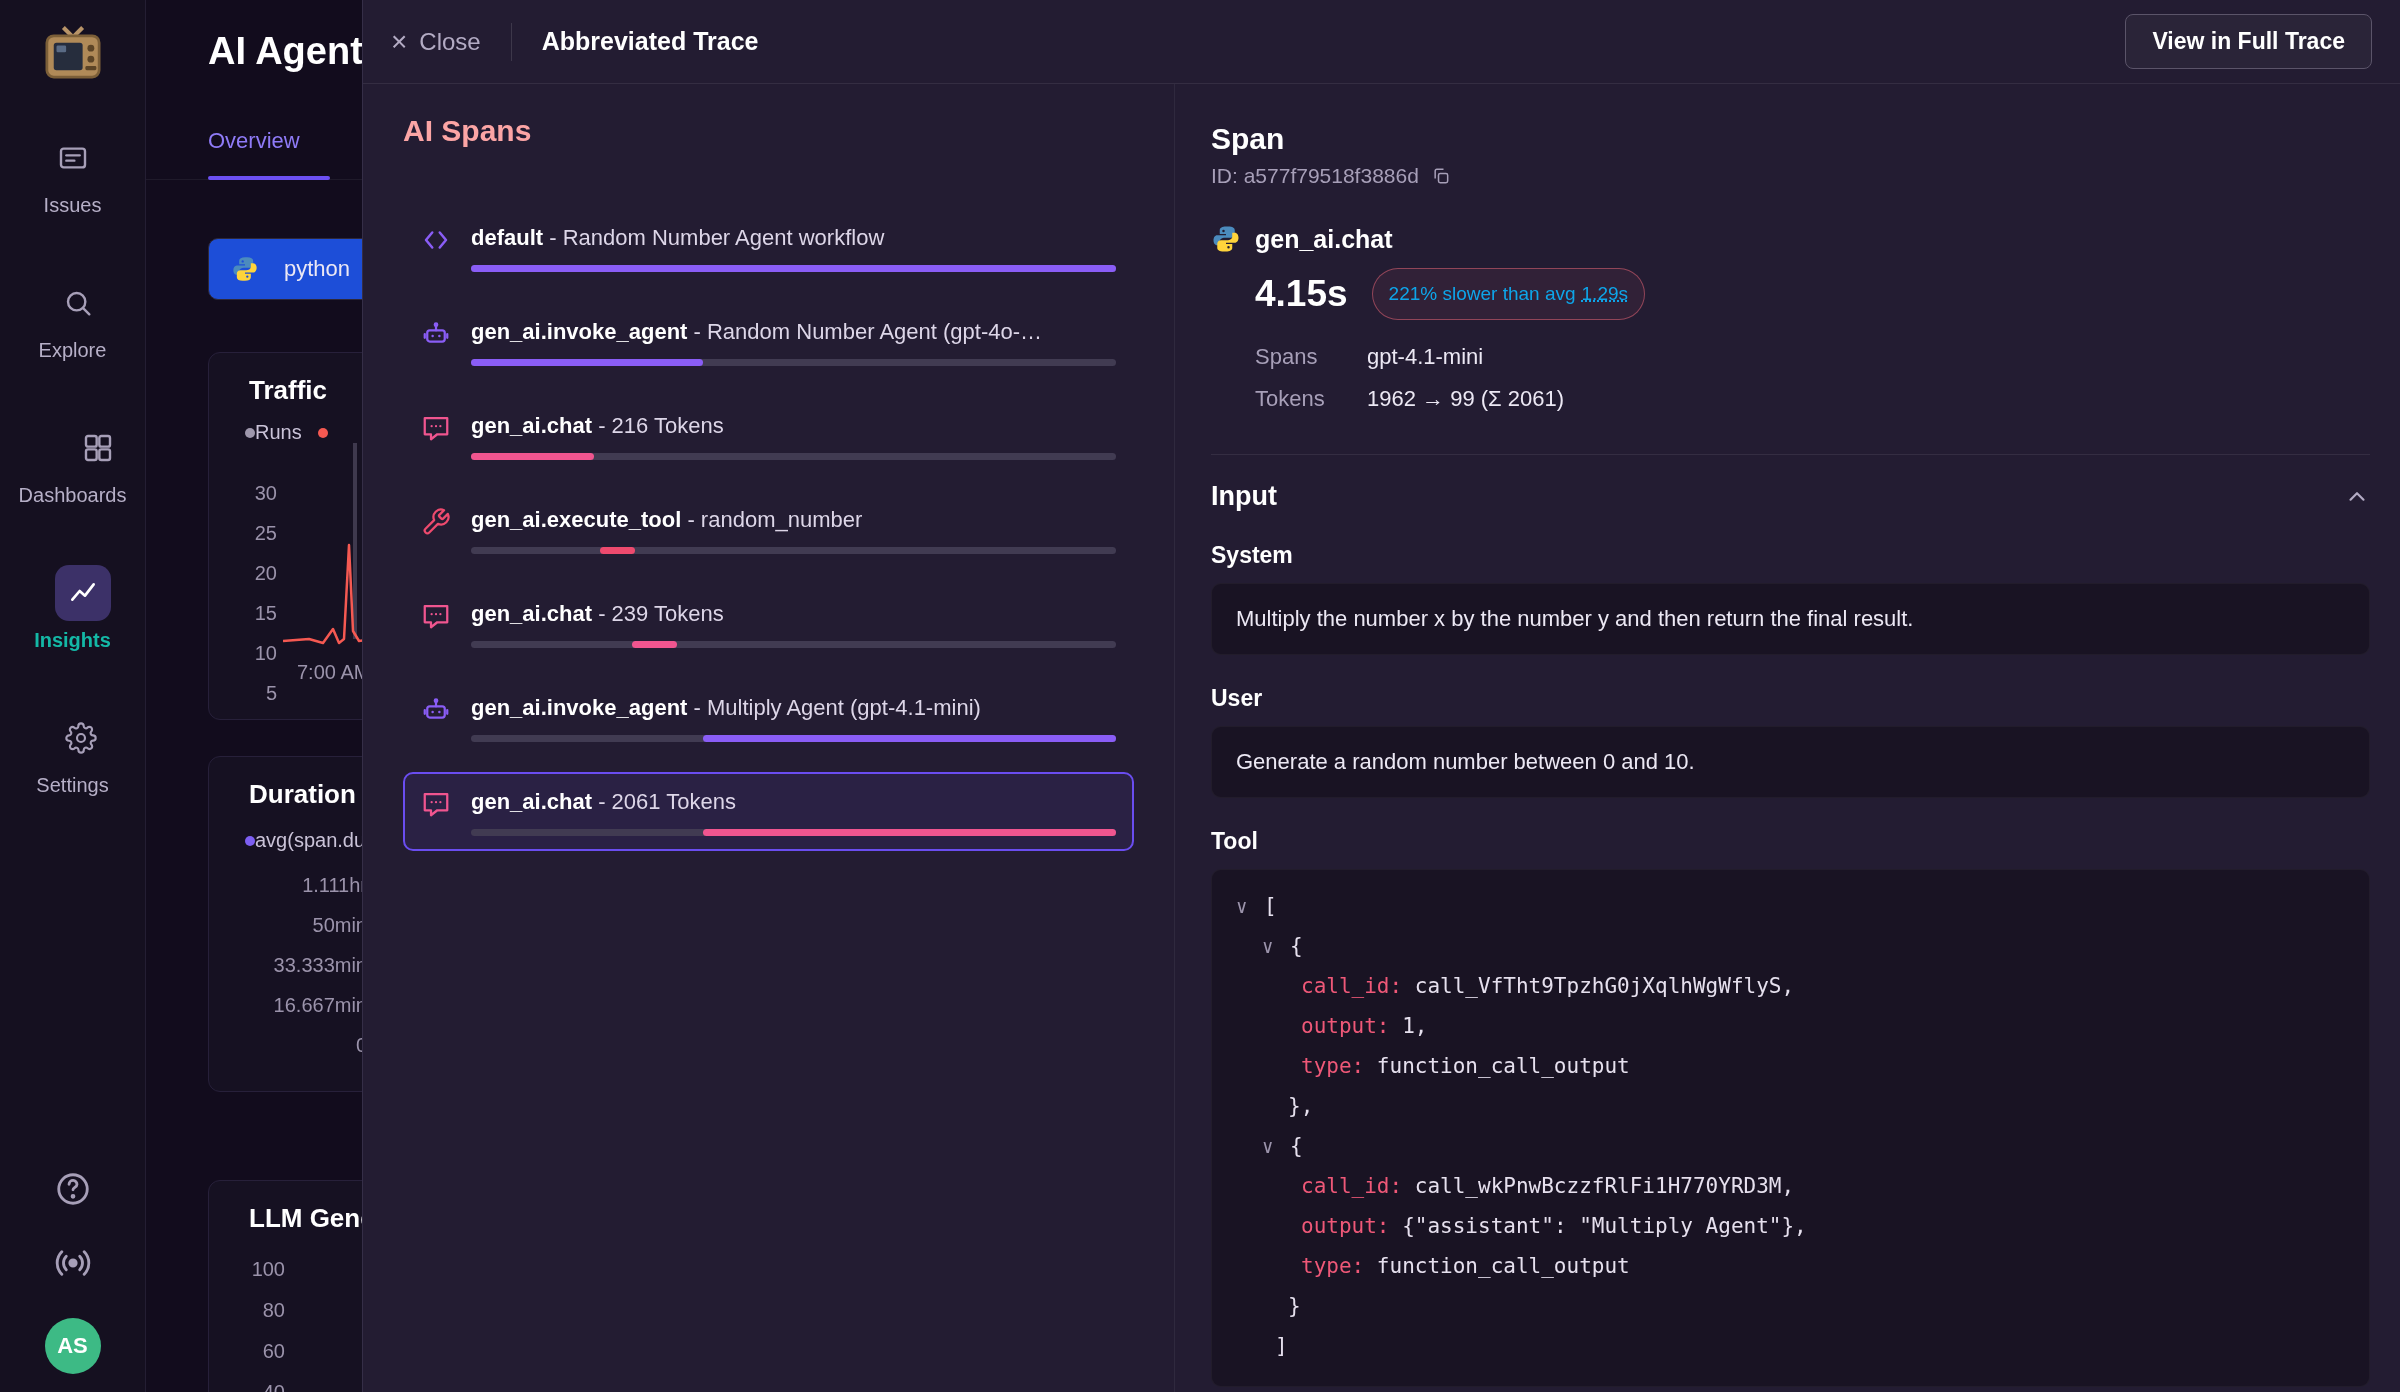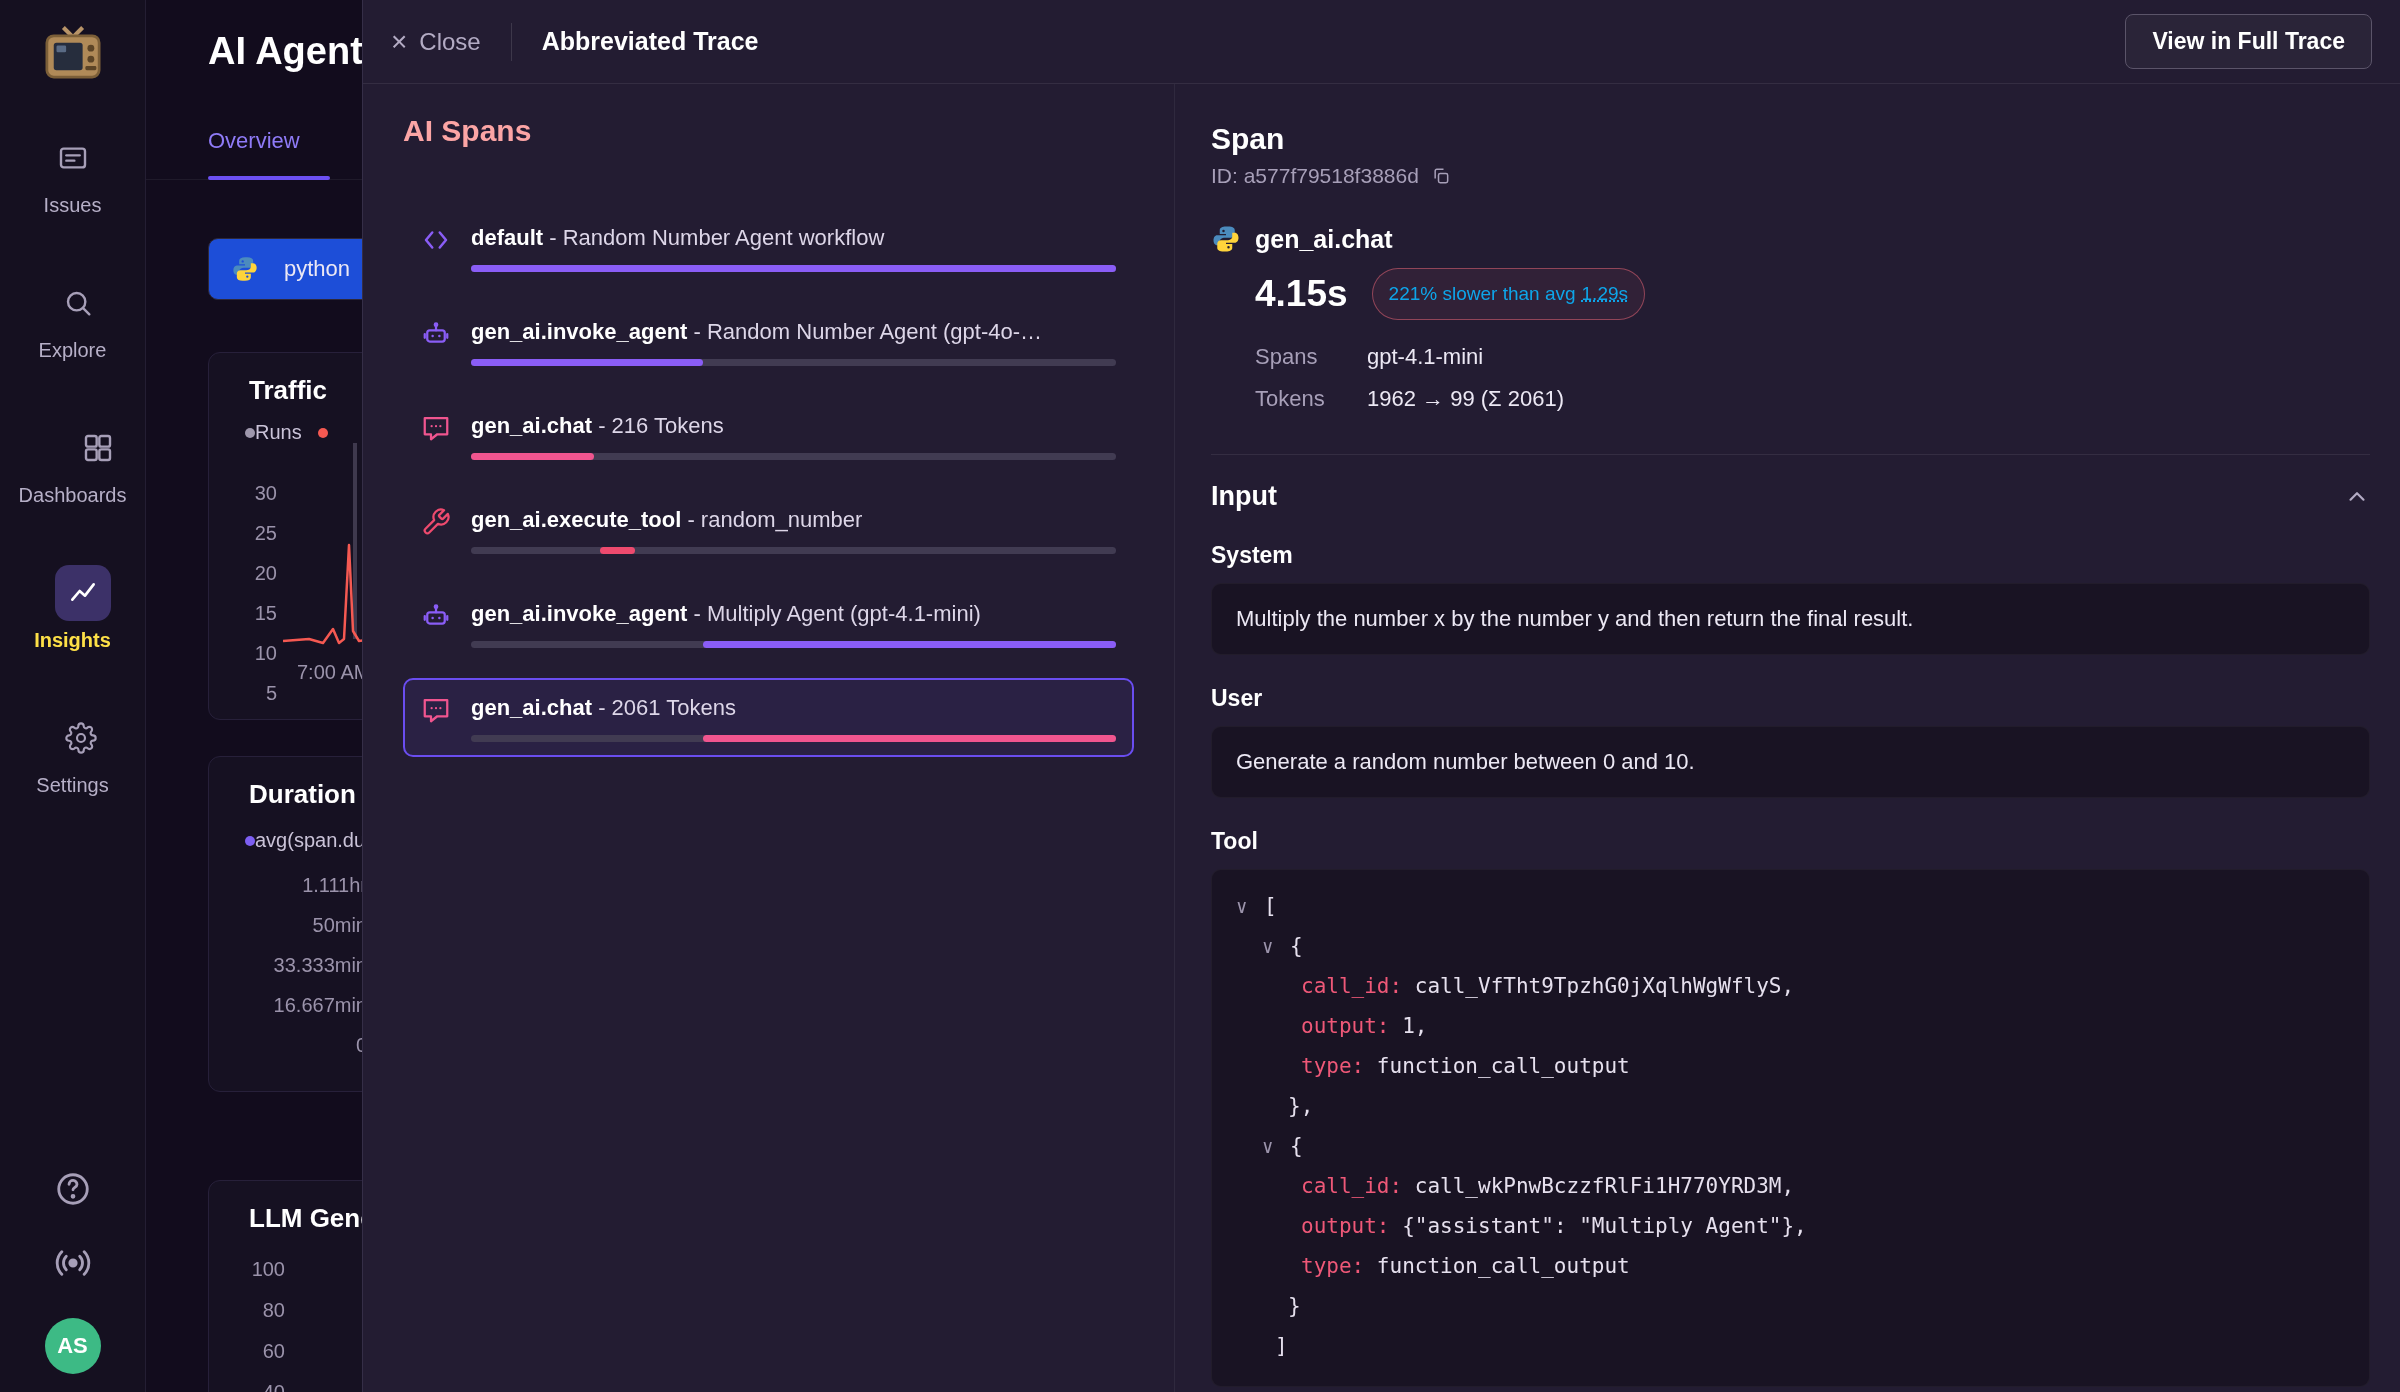--- a/index.html
+++ b/index.html
@@ -17,21 +17,21 @@
     display:flex; flex-direction:column; align-items:center;
     padding:22px 0 18px; z-index:2;
   }
   .logo { width:66px; height:66px; margin-bottom:42px; cursor:pointer; }
   .nav { display:flex; flex-direction:column; gap:58px; align-items:center; }
   .nav-item { display:flex; flex-direction:column; align-items:flex-end; gap:8px; cursor:pointer; text-decoration:none; }
   .nav-icon { width:56px; height:56px; display:flex; align-items:center; justify-content:center; color:#a79fb8; border-radius:14px; }
   .nav-icon svg { width:32px; height:32px; }
   .nav-item.active .nav-icon { background:#3c3168; color:#ffffff; }
   .nav-label { font-size:20px; color:#b6afc7; }
-  .nav-item.active .nav-label { color:#fde047; font-weight:700; }
+  .nav-item.active .nav-label { color:#14b8a6; font-weight:700; }
   .side-bottom { margin-top:auto; display:flex; flex-direction:column; align-items:center; gap:36px; }
   .side-ico { width:38px; height:38px; color:#a79fb8; cursor:pointer; }
   .side-ico svg { width:38px; height:38px; }
   .avatar { width:56px; height:56px; border-radius:50%; background:#3dba85; color:#fff;
     display:flex; align-items:center; justify-content:center; font-size:22px; font-weight:700; cursor:pointer; }
 
   
   .main { position:absolute; left:146px; top:0; right:0; bottom:0; background:#120c1d; z-index:1; }
   .page-title { position:absolute; left:62px; top:30px; font-size:38px; font-weight:700; color:#fff; white-space:nowrap; }
   .tabs-divider { position:absolute; left:0; right:0; top:179px; height:1px; background:rgba(255,255,255,.06); }
@@ -334,20 +334,34 @@
                 <path d="M14.7 6.3a1 1 0 0 0 0 1.4l1.6 1.6a1 1 0 0 0 1.4 0l3.77-3.77a6 6 0 0 1-7.94 7.94l-6.91 6.91a2.12 2.12 0 0 1-3-3l6.91-6.91a6 6 0 0 1 7.94-7.94l-3.76 3.76z"></path>
               </svg></span>
             <span class="scontent">
               <span class="slabel"><b>gen_ai.execute_tool</b><span class="sdesc"> - random_number</span></span>
               <span class="strack">
                 <span class="sseg c-red-bg" style="left:20%;width:5.5%"></span>
               </span>
             </span>
           </div>
           <div class="span-row">
+            <span class="sicon c-pink"><svg viewBox="0 0 24 24" fill="none" stroke="currentColor" stroke-width="1.8" stroke-linejoin="round">
+                <path d="M21 4H3v13h5v4l5-4h8z"></path>
+                <circle cx="8.5" cy="10.5" r="0.9" fill="currentColor" stroke="none"></circle>
+                <circle cx="12" cy="10.5" r="0.9" fill="currentColor" stroke="none"></circle>
+                <circle cx="15.5" cy="10.5" r="0.9" fill="currentColor" stroke="none"></circle>
+              </svg></span>
+            <span class="scontent">
+              <span class="slabel"><b>gen_ai.chat</b><span class="sdesc"> - 239 Tokens</span></span>
+              <span class="strack">
+                <span class="sseg c-pink-bg" style="left:25%;width:7%"></span>
+              </span>
+            </span>
+          </div>
+          <div class="span-row">
             <span class="sicon c-purple"><svg viewBox="0 0 24 24" fill="none" stroke="currentColor" stroke-width="1.8" stroke-linecap="round">
                 <rect x="5" y="9" width="14" height="9" rx="2"></rect>
                 <line x1="12" y1="9" x2="12" y2="5.5"></line>
                 <circle cx="12" cy="4.5" r="1"></circle>
                 <circle cx="9.3" cy="13.5" r="1" fill="currentColor" stroke="none"></circle>
                 <circle cx="14.7" cy="13.5" r="1" fill="currentColor" stroke="none"></circle>
                 <line x1="3" y1="12" x2="3" y2="15"></line>
                 <line x1="21" y1="12" x2="21" y2="15"></line>
               </svg></span>
             <span class="scontent">

